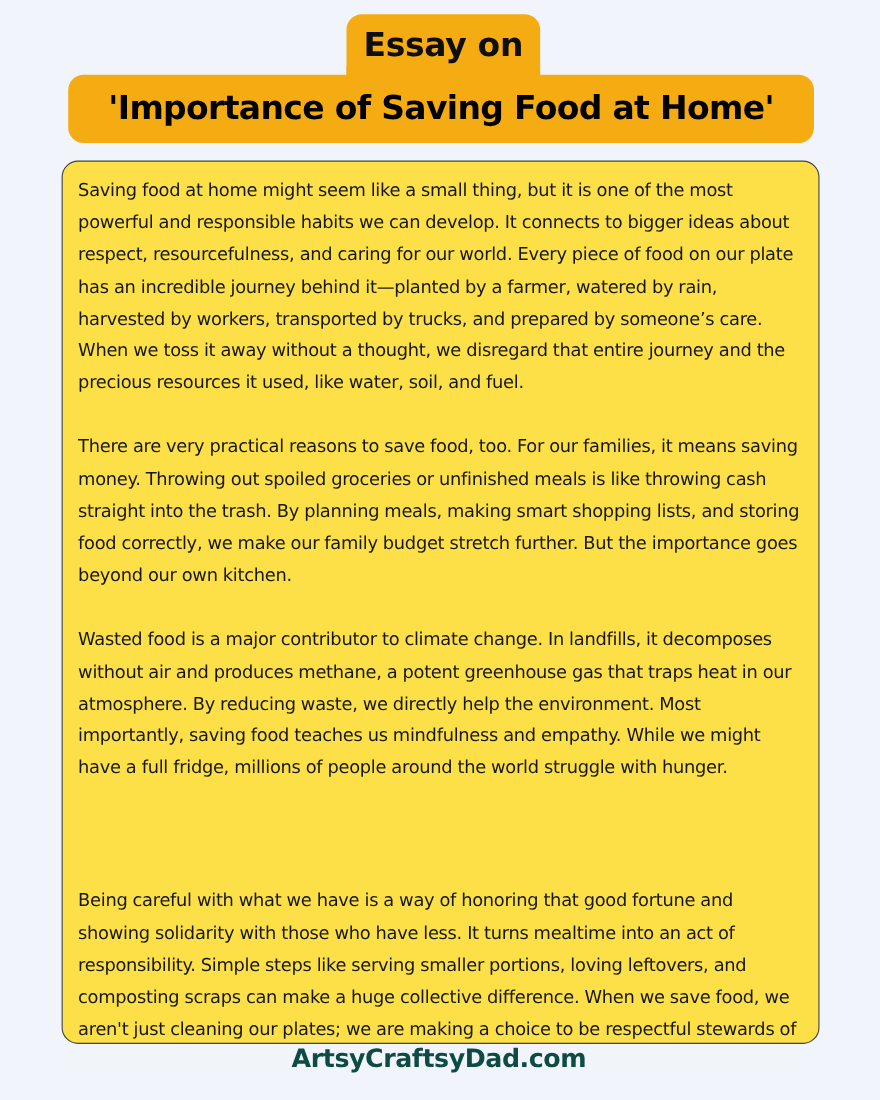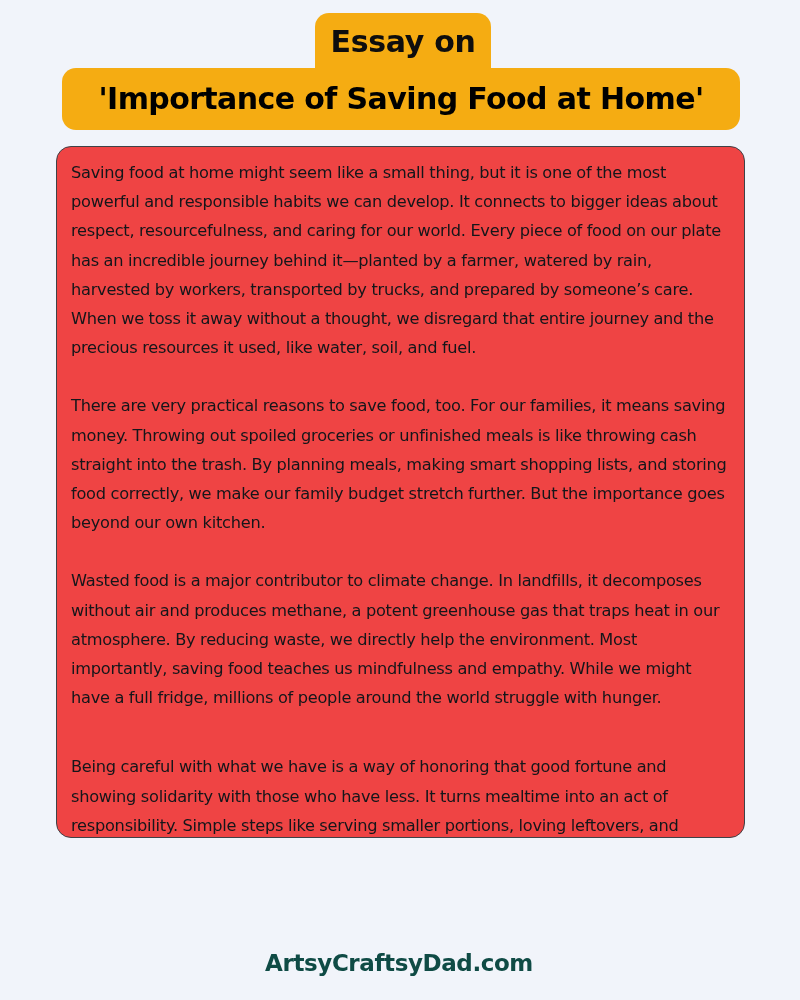--- a/index.html
+++ b/index.html
@@ -82,43 +82,43 @@
     height: 20px;
     background: #F5AC12;
   }
 
   
   .essay-card {
     position: absolute;
     left: 56px;
     top: 146px;
     width: 689px;
-    height: 692px;
-    background: #ef4444;
+    height: 803px;
+    background: #fde047;
     border: 1.6px solid #3E4247;
     border-radius: 15px;
     padding: 11px 16px 10px 14px;
     overflow: hidden;
   }
 
   .essay-body {
     font-family: "DejaVu Sans", sans-serif;
     font-size: 16.2px;
     line-height: 29.2px;
     color: #14161A;
     letter-spacing: -0.25px;
     word-spacing: -0.2px;
   }
 
   .essay-body p {
     margin: 0 0 29px 0;
   }
 
   .essay-body p.gap-large {
-    margin-bottom: 40px;
+    margin-bottom: 92px;
   }
 
   .essay-body p:last-child {
     margin-bottom: 0;
     margin-top: 40px;
   }
 
   
   .footer {
     position: absolute;

